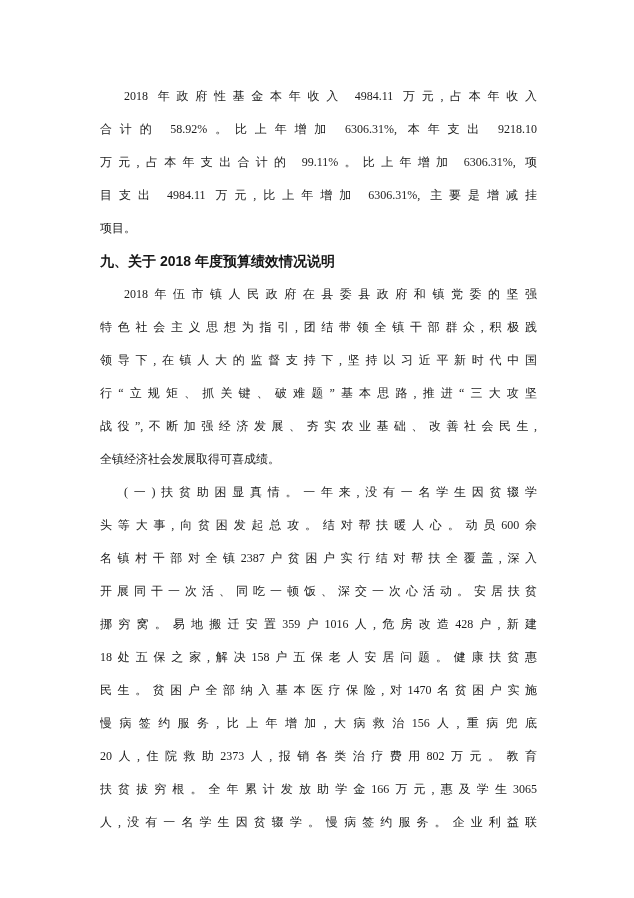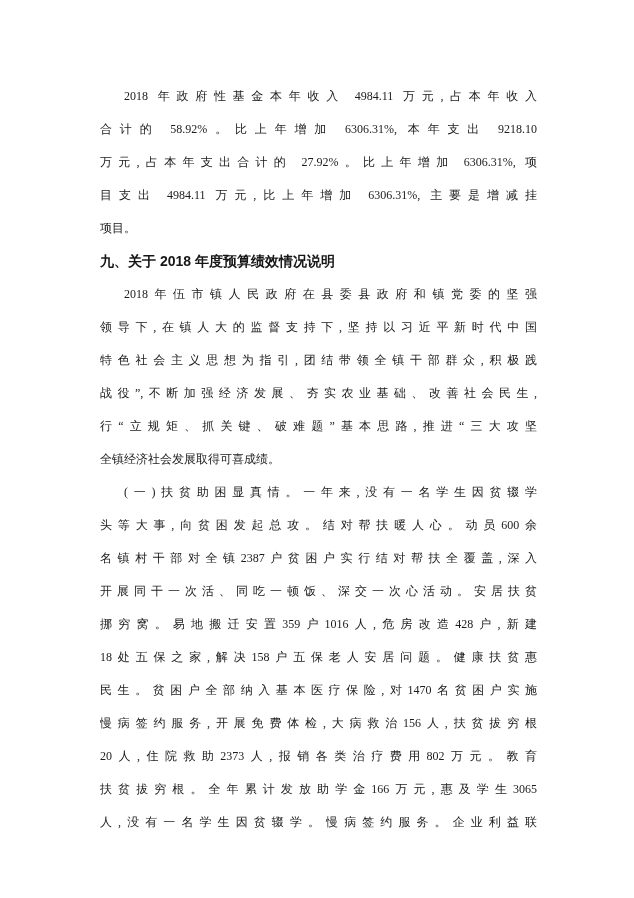--- a/index.html
+++ b/index.html
@@ -51,45 +51,45 @@
   }
 </style>
 </head>
 <body>
 
 <div class="doc">
 
   <p class="para">
     <span class="ln first">2018 年政府性基金本年收入 4984.11 万元,占本年收入</span>
     <span class="ln">合计的 58.92%。比上年增加 6306.31%, 本年支出 9218.10</span>
-    <span class="ln">万元,占本年支出合计的 27.92%。比上年增加 6306.31%, 项</span>
+    <span class="ln">万元,占本年支出合计的 99.11%。比上年增加 6306.31%, 项</span>
     <span class="ln">目支出 4984.11 万元,比上年增加 6306.31%, 主要是增减挂</span>
     <span class="ln last">项目。</span>
   </p>
 
   <p class="para">
     <span class="ln heading">九、关于 2018 年度预算绩效情况说明</span>
   </p>
 
   <p class="para">
     <span class="ln first">2018年伍市镇人民政府在县委县政府和镇党委的坚强</span>
+    <span class="ln">特色社会主义思想为指引,团结带领全镇干部群众,积极践</span>
     <span class="ln">领导下,在镇人大的监督支持下,坚持以习近平新时代中国</span>
-    <span class="ln">特色社会主义思想为指引,团结带领全镇干部群众,积极践</span>
+    <span class="ln">行“立规矩、抓关键、破难题”基本思路,推进“三大攻坚</span>
     <span class="ln">战役”,不断加强经济发展、夯实农业基础、改善社会民生,</span>
-    <span class="ln">行“立规矩、抓关键、破难题”基本思路,推进“三大攻坚</span>
     <span class="ln last">全镇经济社会发展取得可喜成绩。</span>
   </p>
 
   <p class="para">
     <span class="ln first">(一)扶贫助困显真情。一年来,没有一名学生因贫辍学</span>
     <span class="ln">头等大事,向贫困发起总攻。结对帮扶暖人心。动员600余</span>
     <span class="ln">名镇村干部对全镇2387户贫困户实行结对帮扶全覆盖,深入</span>
     <span class="ln">开展同干一次活、同吃一顿饭、深交一次心活动。安居扶贫</span>
     <span class="ln">挪穷窝。易地搬迁安置359户1016人,危房改造428户,新建</span>
     <span class="ln">18处五保之家,解决158户五保老人安居问题。健康扶贫惠</span>
     <span class="ln">民生。贫困户全部纳入基本医疗保险,对1470名贫困户实施</span>
-    <span class="ln">慢病签约服务,开展免费体检,大病救治156人,扶贫拔穷根</span>
+    <span class="ln">慢病签约服务,比上年增加,大病救治156人,重病兜底</span>
     <span class="ln">20人,住院救助2373人,报销各类治疗费用802万元。教育</span>
     <span class="ln">扶贫拔穷根。全年累计发放助学金166万元,惠及学生3065</span>
     <span class="ln">人,没有一名学生因贫辍学。慢病签约服务。企业利益联</span>
   </p>
 
 </div>
 
 </body></html>

